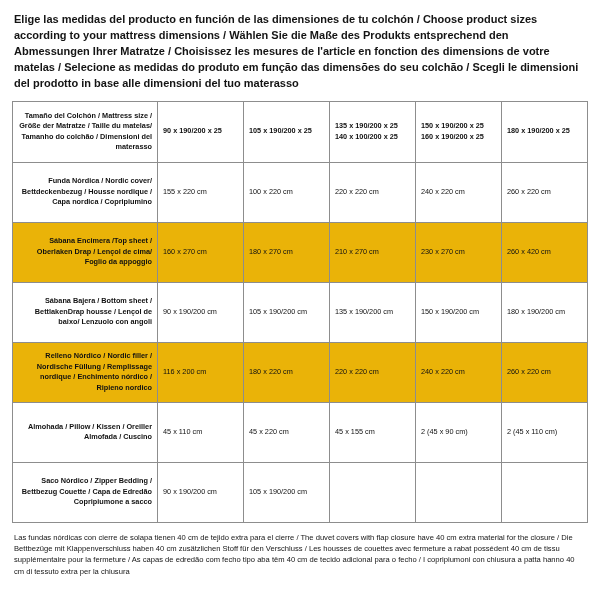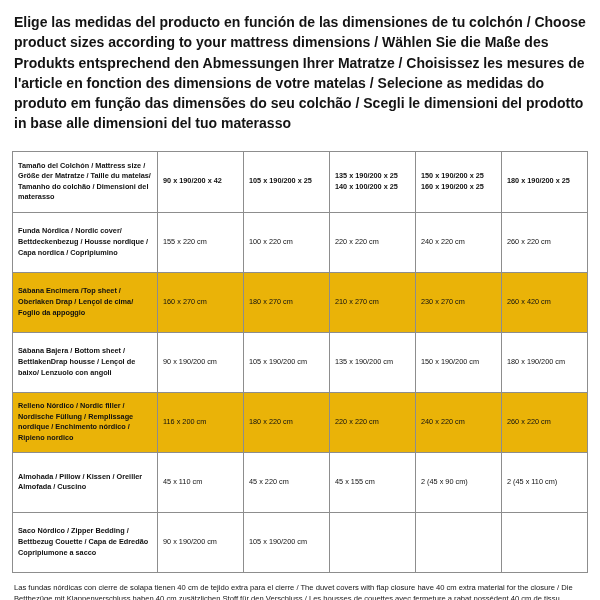--- a/index.html
+++ b/index.html
@@ -16,43 +16,43 @@
   }
   .page {
     width: 600px;
     height: 600px;
     box-sizing: border-box;
     padding: 12px 12px 10px 12px;
     display: flex;
     flex-direction: column;
   }
   .intro {
-    font-size: 14px;
+    font-size: 11px;
     line-height: 1.45;
     font-weight: bold;
     color: #141414;
-    margin-bottom: 17px;
+    margin-bottom: 9px;
     padding: 0 2px;
   }
   table.size-table {
     border-collapse: collapse;
     width: 576px;
     table-layout: fixed;
   }
   table.size-table td {
     border: 1px solid #8d8d8d;
     vertical-align: middle;
     font-size: 7.3px;
     line-height: 1.45;
     padding: 4px 5px;
   }
   td.rowhead {
     width: 134px;
     font-weight: bold;
-    text-align: left;
+    text-align: right;
     color: #111111;
     vertical-align: middle;
   }
   td.cell {
     text-align: left;
     padding-left: 7px;
     color: #111111;
   }
   tr.header td {
     font-weight: bold;
@@ -83,21 +83,21 @@
 
 <div class="page">
 
   <div class="intro">Elige las medidas del producto en función de las dimensiones de tu colchón / Choose product sizes according to your mattress dimensions / Wählen Sie die Maße des Produkts entsprechend den Abmessungen Ihrer Matratze / Choisissez les mesures de l'article en fonction des dimensions de votre matelas / Selecione as medidas do produto em função das dimensões do seu colchão / Scegli le dimensioni del prodotto in base alle dimensioni del tuo materasso</div>
 
   <table class="size-table">
     <tbody>
       <tr class="header">
         <td class="rowhead">Tamaño del Colchón / Mattress size / Größe der Matratze / Taille du matelas/ Tamanho do colchão / Dimensioni del materasso</td>
         <td class="cell nowrap-lines">
-          <div>90 x 190/200 x 42</div>
+          <div>90 x 190/200 x 25</div>
         </td>
         <td class="cell nowrap-lines">
           <div>105 x 190/200 x 25</div>
         </td>
         <td class="cell nowrap-lines">
           <div>135 x 190/200 x 25</div>
           <div>140 x 100/200 x 25</div>
         </td>
         <td class="cell nowrap-lines">
           <div>150 x 190/200 x 25</div>

